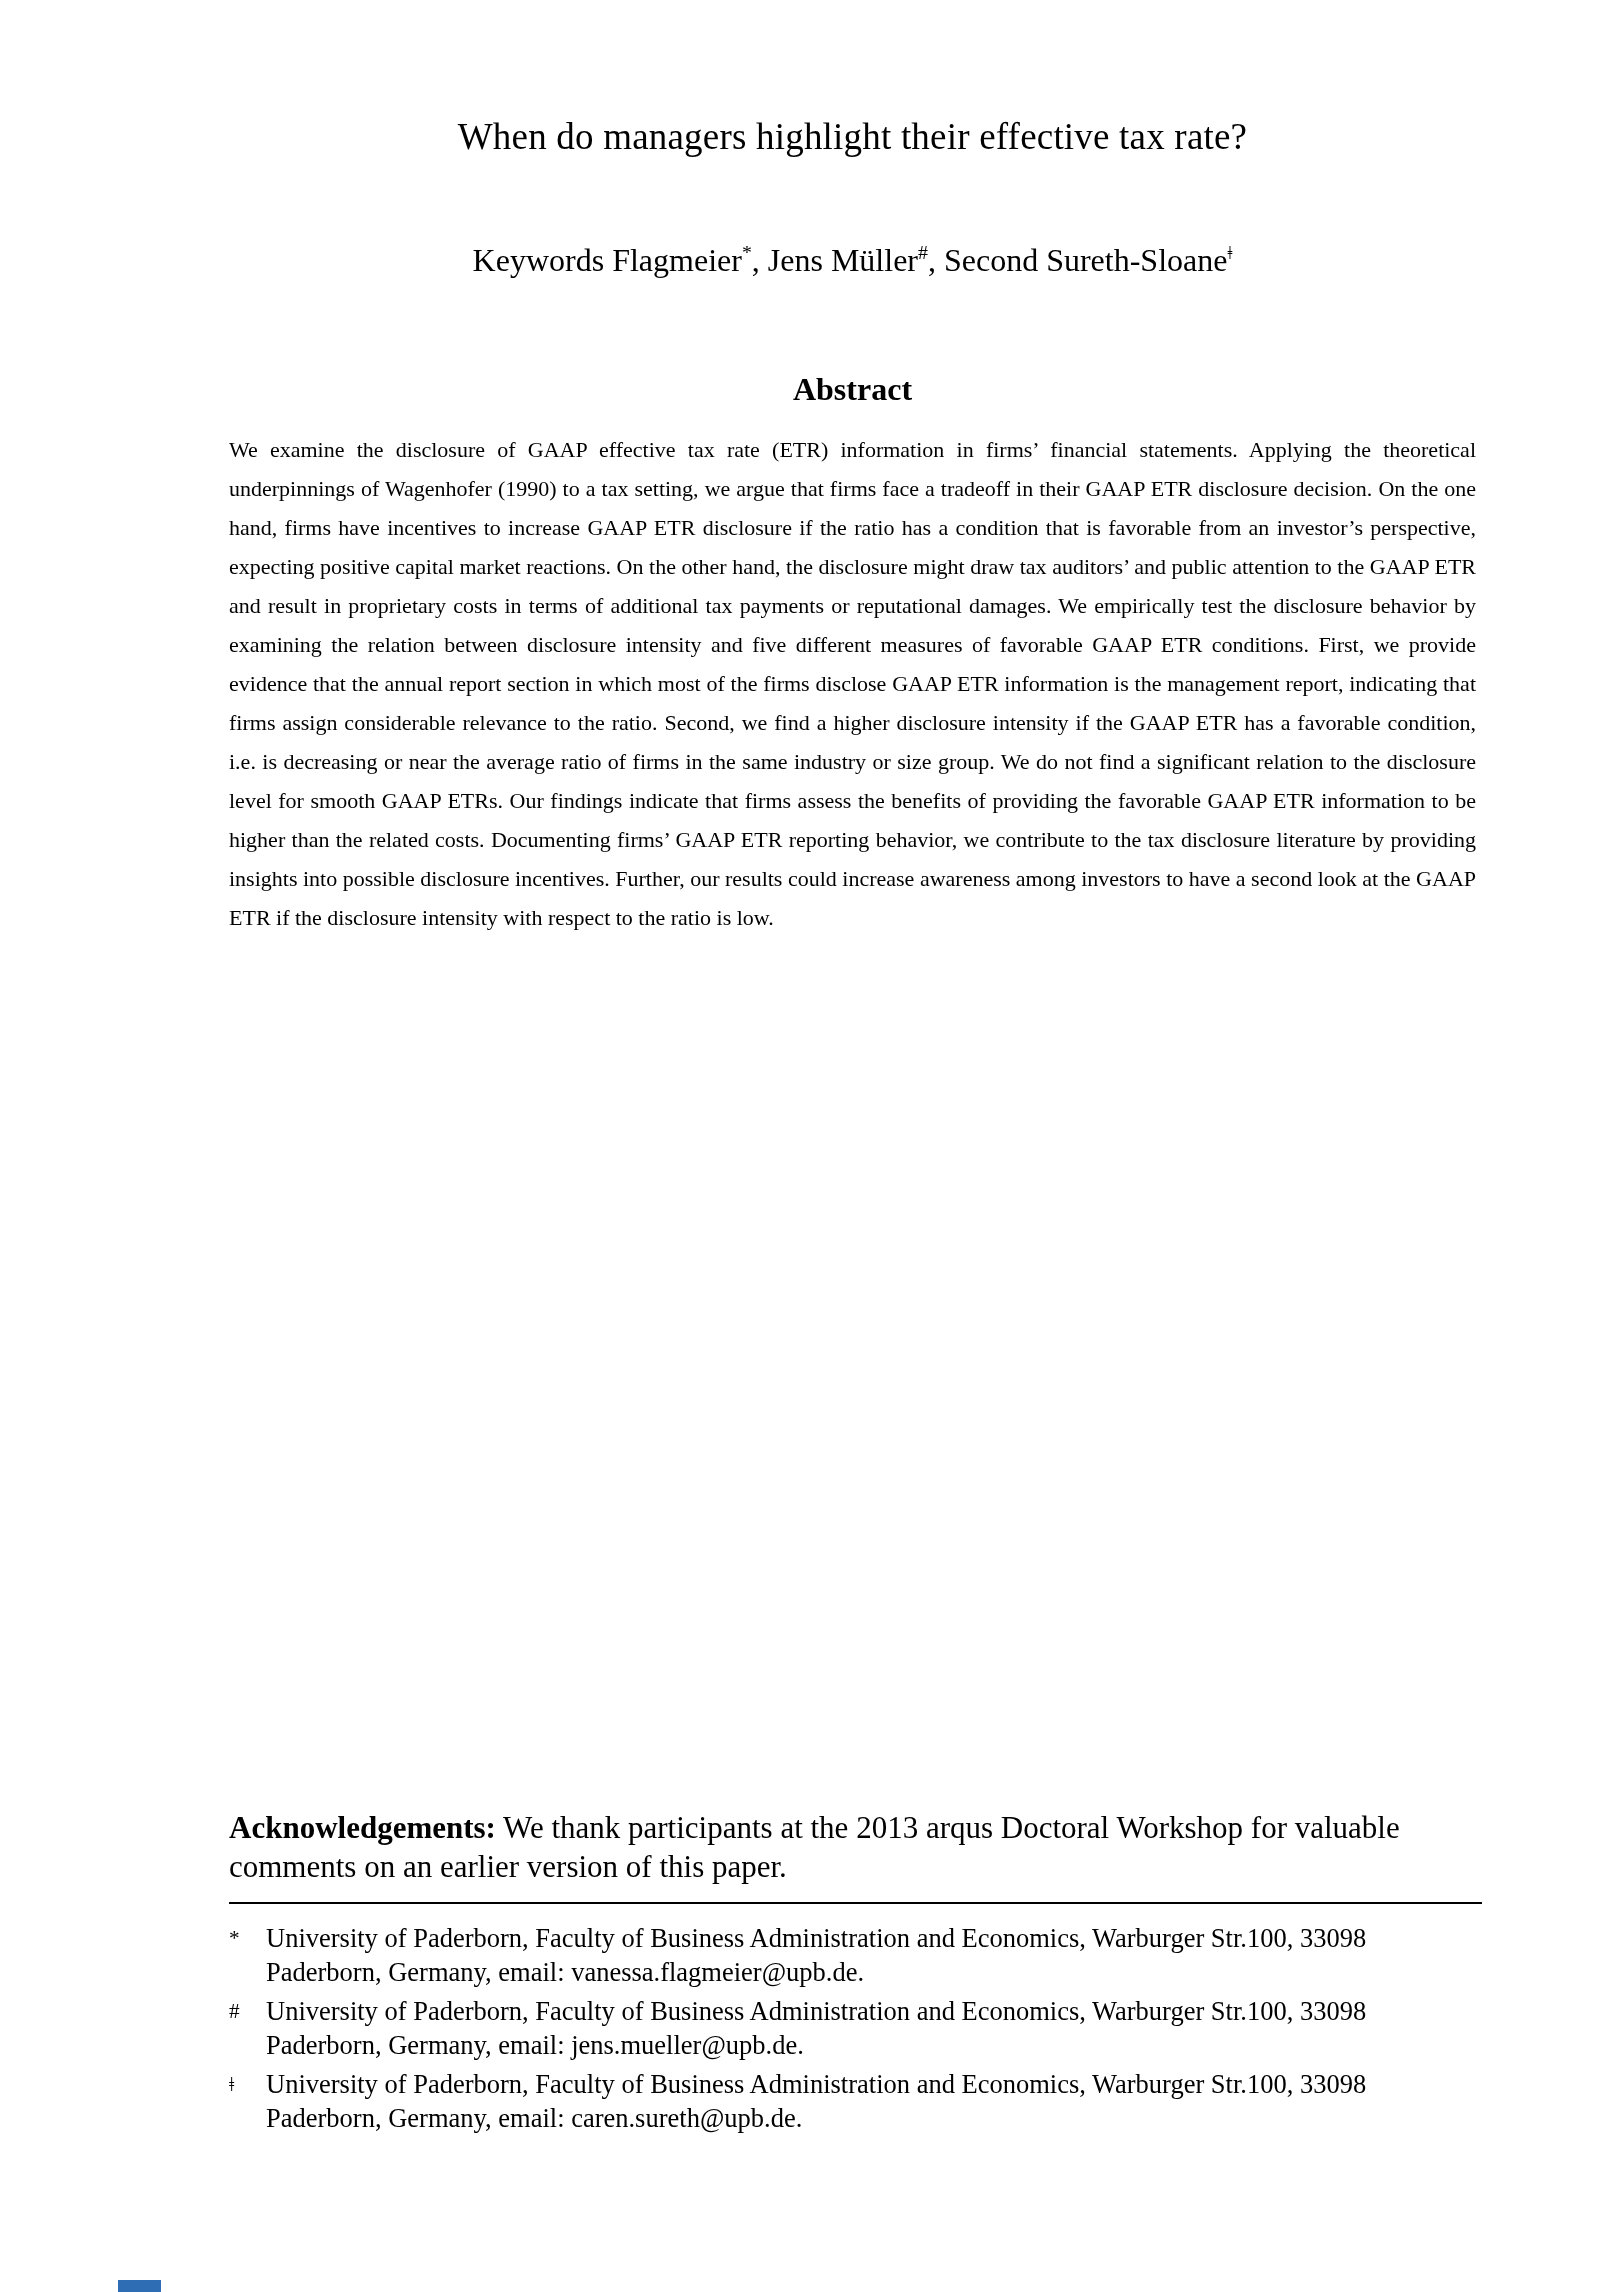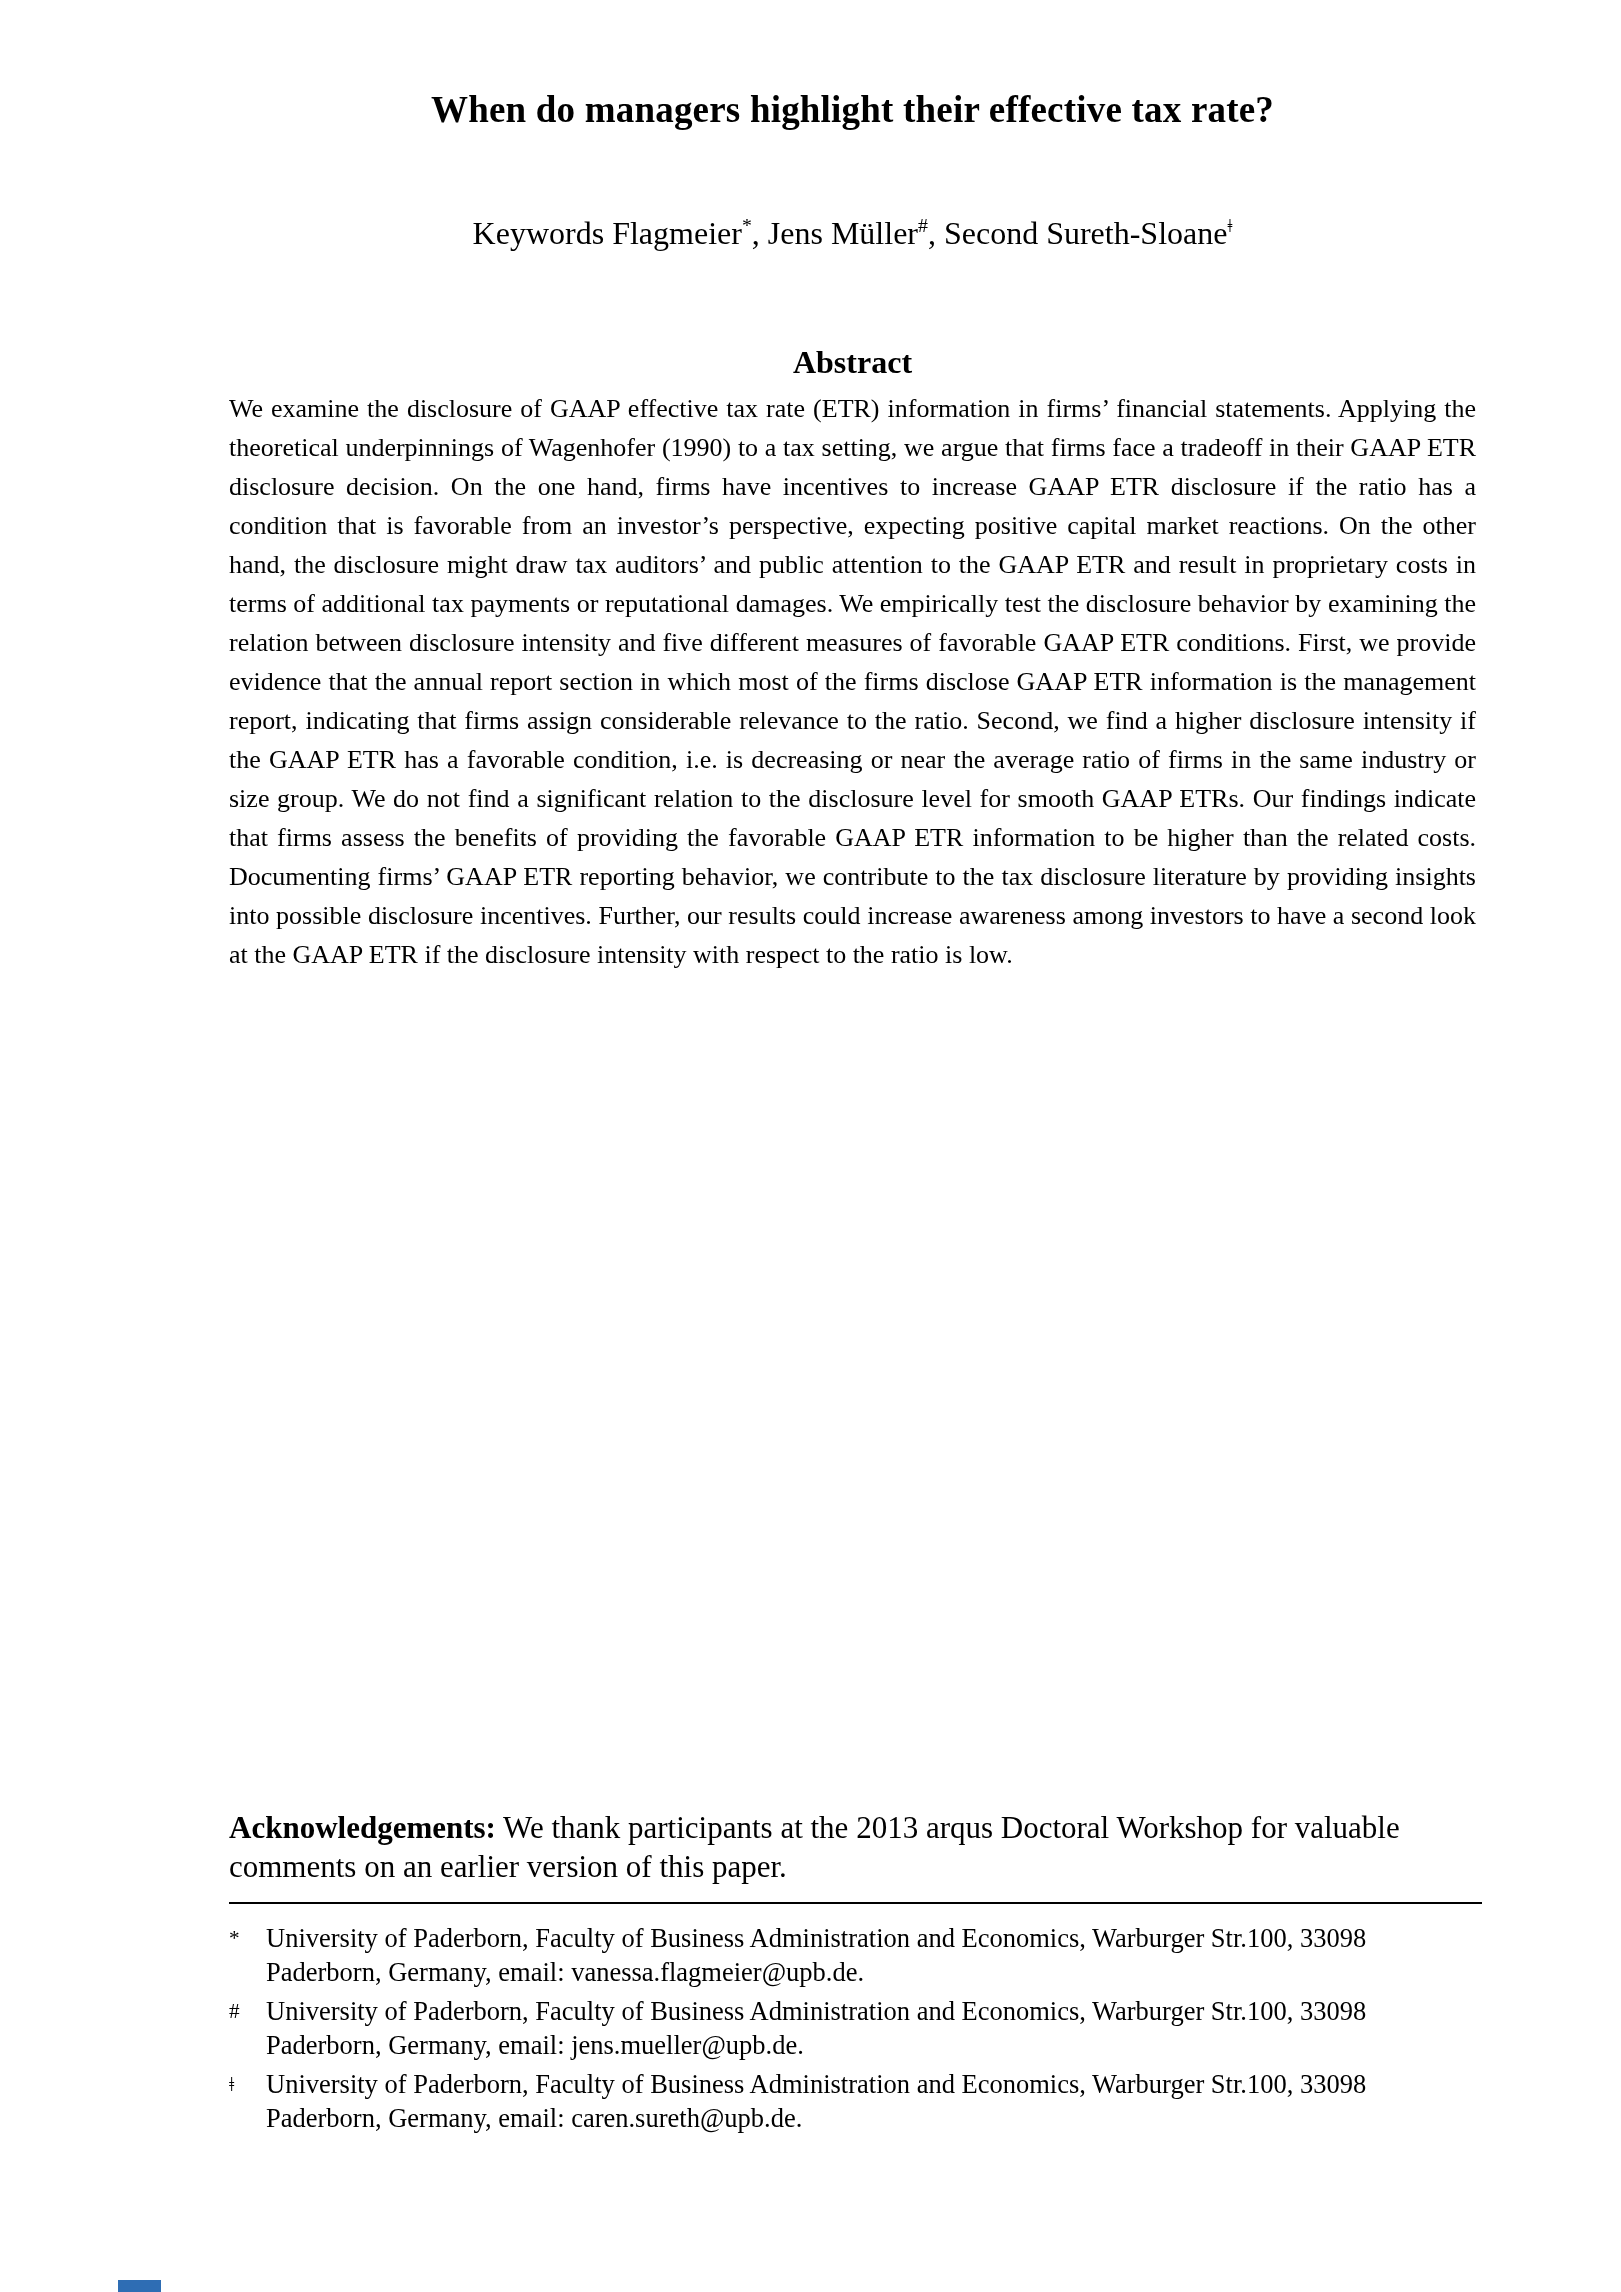--- a/index.html
+++ b/index.html
@@ -13,44 +13,44 @@
     height: 2293px;
     background: #ffffff;
     color: #000000;
     font-family: "Liberation Serif", "DejaVu Serif", serif;
     overflow: hidden;
   }
   .content {
     padding: 0 145px 0 229px;
   }
   .title {
-    padding-top: 88px;
+    padding-top: 115px;
     text-align: center;
     font-size: 37px;
-    font-weight: bold;
+    font-weight: normal;
     letter-spacing: 0.2px;
   }
   .authors {
     margin-top: 84px;
     text-align: center;
     font-size: 32px;
   }
   sup.marker {
     font-size: 0.62em;
     line-height: 0;
   }
   .abstract-heading {
     margin-top: 92px;
     text-align: center;
     font-size: 32px;
     font-weight: bold;
   }
   .abstract-body {
-    margin-top: 8px;
-    font-size: 26px;
+    margin-top: 22px;
+    font-size: 22px;
     line-height: 39px;
     text-align: justify;
   }
   .keywords {
     margin-top: 27.4px;
     font-size: 31px;
     line-height: 39px;
   }
   .bold { font-weight: bold; }
   .footer-block {

